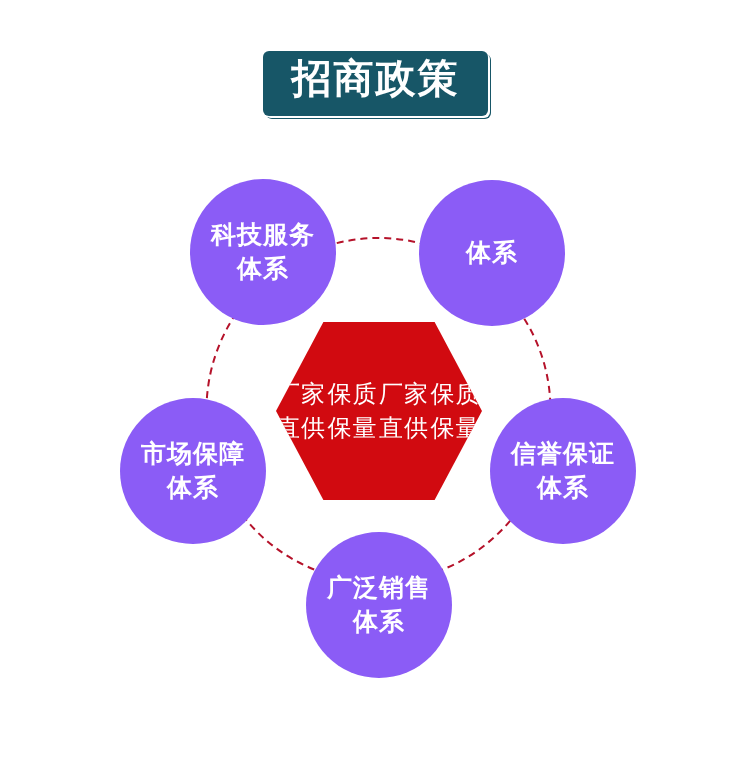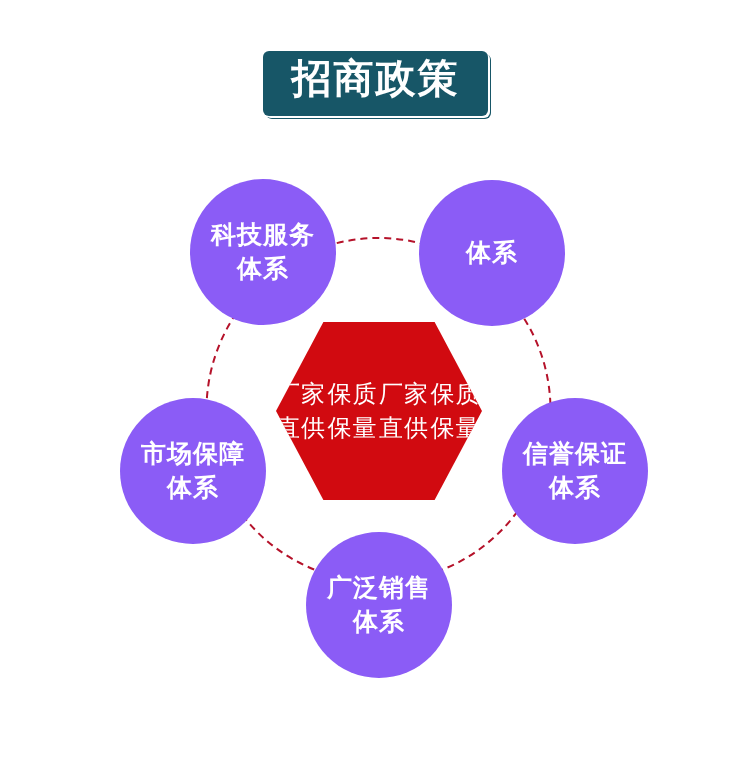--- a/index.html
+++ b/index.html
@@ -46,21 +46,21 @@
 
 <div class="node" style="left:419px; top:180px;">
   <span class="node-line">体系</span>
 </div>
 
 <div class="node" style="left:120px; top:398px;">
   <span class="node-line">市场保障</span>
   <span class="node-line">体系</span>
 </div>
 
-<div class="node" style="left:502px; top:398px;">
+<div class="node" style="left:490px; top:398px;">
   <span class="node-line">信誉保证</span>
   <span class="node-line">体系</span>
 </div>
 
 <div class="node" style="left:306px; top:532px;">
   <span class="node-line">广泛销售</span>
   <span class="node-line">体系</span>
 </div>
 
 </body></html>

